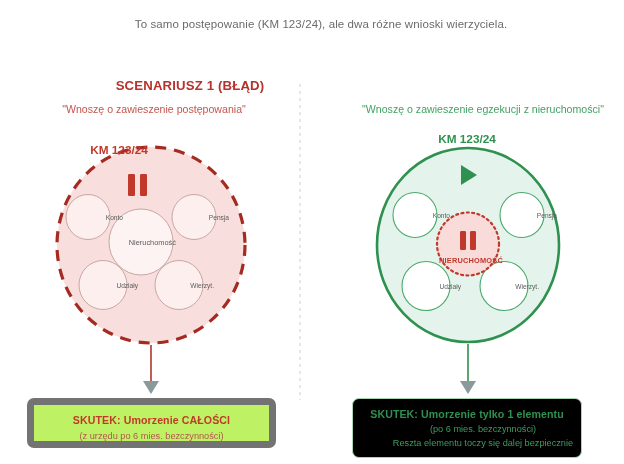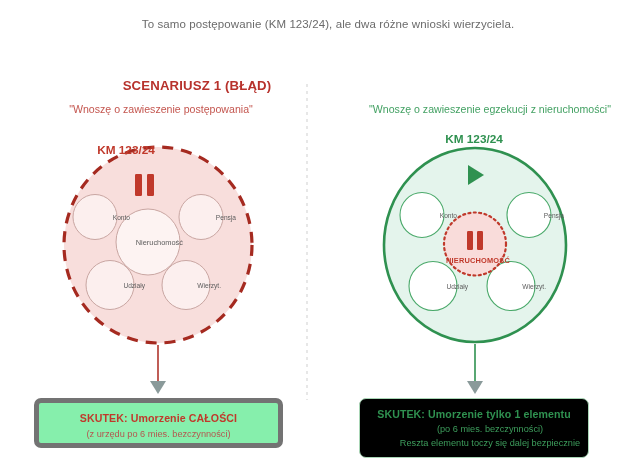--- a/index.html
+++ b/index.html
@@ -9,21 +9,21 @@
   body {
     width: 624px;
     height: 464px;
     background: #ffffff;
     font-family: "Liberation Sans", sans-serif;
     overflow: hidden;
     position: relative;
   }
   #stage {
     position: absolute;
-    left: 16px; top: 0;
+    left: 9px; top: 0;
     width: 549px;
     height: 464px;
   }
   #svg-root {
     position: absolute;
     left: 0; top: 0;
     width: 624px;
     height: 464px;
   }
   .caption {
@@ -82,22 +82,22 @@
 
   .outcome-box {
     position: absolute;
     box-sizing: border-box;
     border-radius: 7px;
     text-align: center;
   }
   #box-left {
     left: 18px; top: 398px;
     width: 249px; height: 50px;
-    background: #86efac;
-    border: 5px solid #737373;
+    background: #bef264;
+    border: 7px solid #737373;
   }
   #box-right {
     left: 343px; top: 398px;
     width: 230px; height: 60px;
     background: #000000;
     border: 1px solid #a9d6b6;
   }
   .box-main {
     font-size: 10.6px;
     font-weight: bold;

